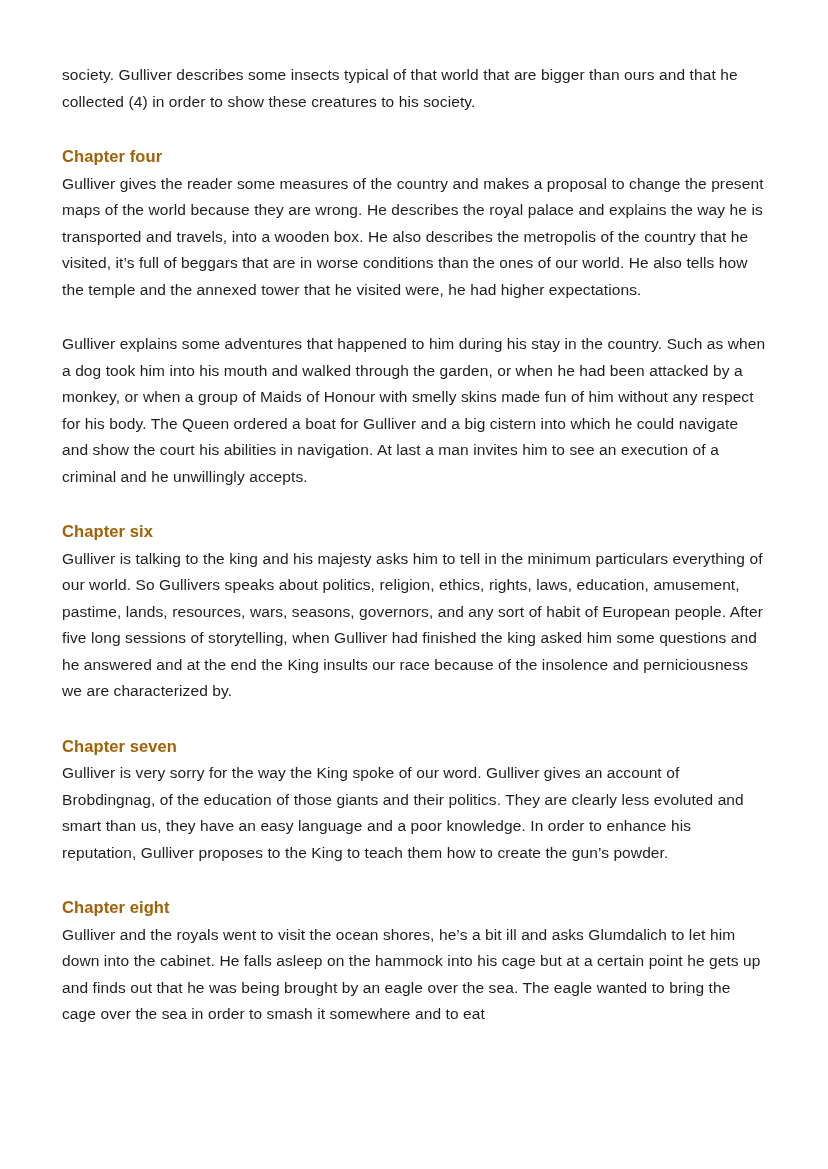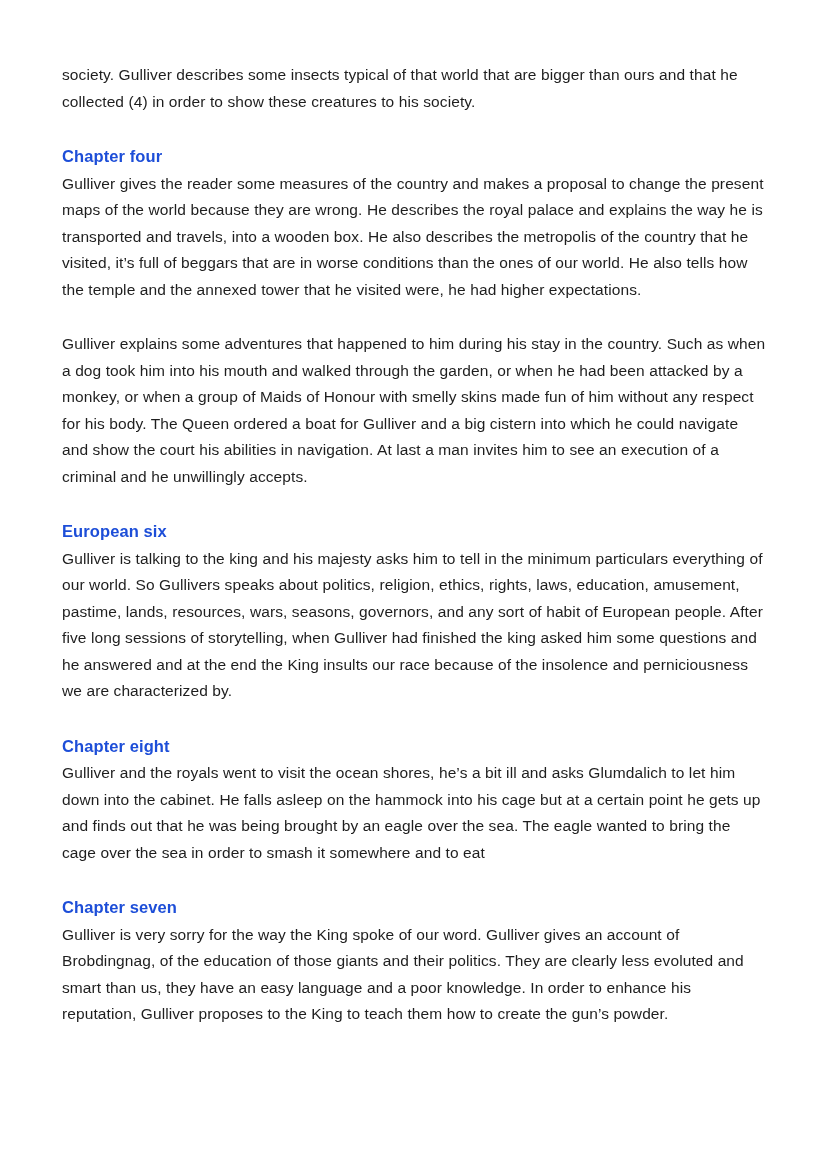--- a/index.html
+++ b/index.html
@@ -28,21 +28,21 @@
     letter-spacing: 0.1px;
   }
   section.chapter {
     margin-top: 28px;
   }
   h2.chapter-heading {
     font-size: 16.5px;
     line-height: 26.5px;
     font-weight: 700;
     margin: 26px 0 1px 0;
-    color: #1d4ed8;
+    color: #a16207;
     letter-spacing: 0.1px;
   }
 </style>
 </head>
 <body>
 
 <div class="page">
   <div class="content">
 
     <p class="body-text">society. Gulliver describes some insects typical of that world that are bigger than ours and that he collected (4) in order to show these creatures to his society.</p>
@@ -50,28 +50,28 @@
     <section class="chapter">
       <h2 class="chapter-heading">Chapter four</h2>
       <p class="body-text">Gulliver gives the reader some measures of the country and makes a proposal to change the present maps of the world because they are wrong. He describes the royal palace and explains the way he is transported and travels, into a wooden box. He also describes the metropolis of the country that he visited, it’s full of beggars that are in worse conditions than the ones of our world. He also tells how the temple and the annexed tower that he visited were, he had higher expectations.</p>
     </section>
 
     <section class="chapter">
       <p class="body-text">Gulliver explains some adventures that happened to him during his stay in the country. Such as when a dog took him into his mouth and walked through the garden, or when he had been attacked by a monkey, or when a group of Maids of Honour with smelly skins made fun of him without any respect for his body. The Queen ordered a boat for Gulliver and a big cistern into which he could navigate and show the court his abilities in navigation. At last a man invites him to see an execution of a criminal and he unwillingly accepts.</p>
     </section>
 
     <section class="chapter">
-      <h2 class="chapter-heading">European six</h2>
+      <h2 class="chapter-heading">Chapter six</h2>
       <p class="body-text">Gulliver is talking to the king and his majesty asks him to tell in the minimum particulars everything of our world. So Gullivers speaks about politics, religion, ethics, rights, laws, education, amusement, pastime, lands, resources, wars, seasons, governors, and any sort of habit of European people. After five long sessions of storytelling, when Gulliver had finished the king asked him some questions and he answered and at the end the King insults our race because of the insolence and perniciousness we are characterized by.</p>
+    </section>
+
+    <section class="chapter">
+      <h2 class="chapter-heading">Chapter seven</h2>
+      <p class="body-text">Gulliver is very sorry for the way the King spoke of our word. Gulliver gives an account of Brobdingnag, of the education of those giants and their politics. They are clearly less evoluted and smart than us, they have an easy language and a poor knowledge. In order to enhance his reputation, Gulliver proposes to the King to teach them how to create the gun’s powder.</p>
     </section>
 
     <section class="chapter">
       <h2 class="chapter-heading">Chapter eight</h2>
       <p class="body-text">Gulliver and the royals went to visit the ocean shores, he’s a bit ill and asks Glumdalich to let him down into the cabinet. He falls asleep on the hammock into his cage but at a certain point he gets up and finds out that he was being brought by an eagle over the sea. The eagle wanted to bring the cage over the sea in order to smash it somewhere and to eat</p>
     </section>
 
-    <section class="chapter">
-      <h2 class="chapter-heading">Chapter seven</h2>
-      <p class="body-text">Gulliver is very sorry for the way the King spoke of our word. Gulliver gives an account of Brobdingnag, of the education of those giants and their politics. They are clearly less evoluted and smart than us, they have an easy language and a poor knowledge. In order to enhance his reputation, Gulliver proposes to the King to teach them how to create the gun’s powder.</p>
-    </section>
-
   </div>
 </div>
 
 </body></html>

